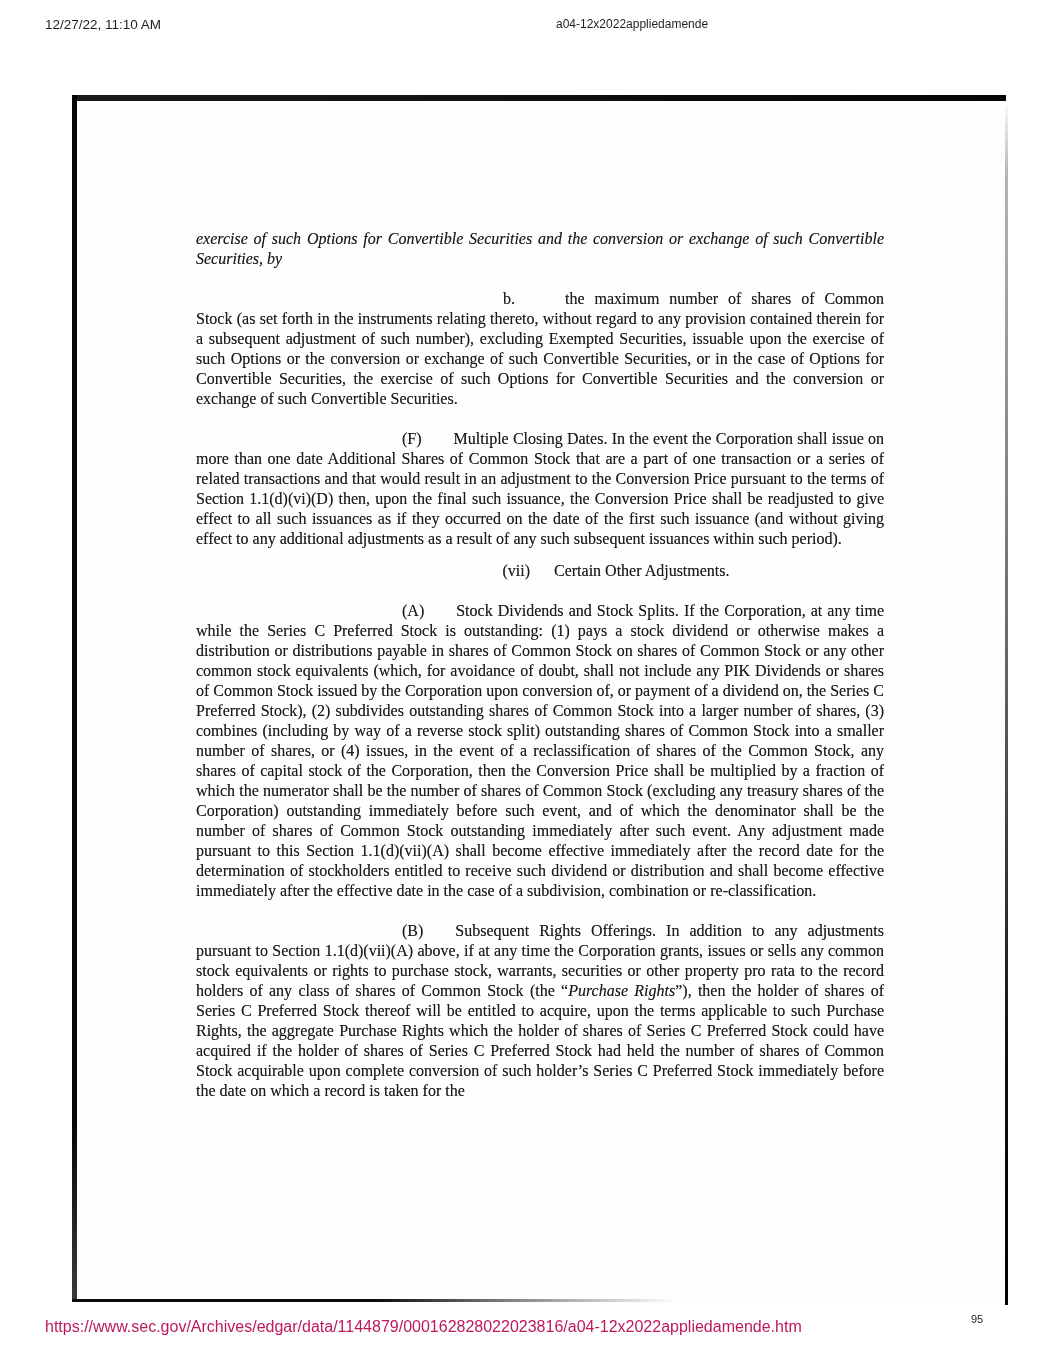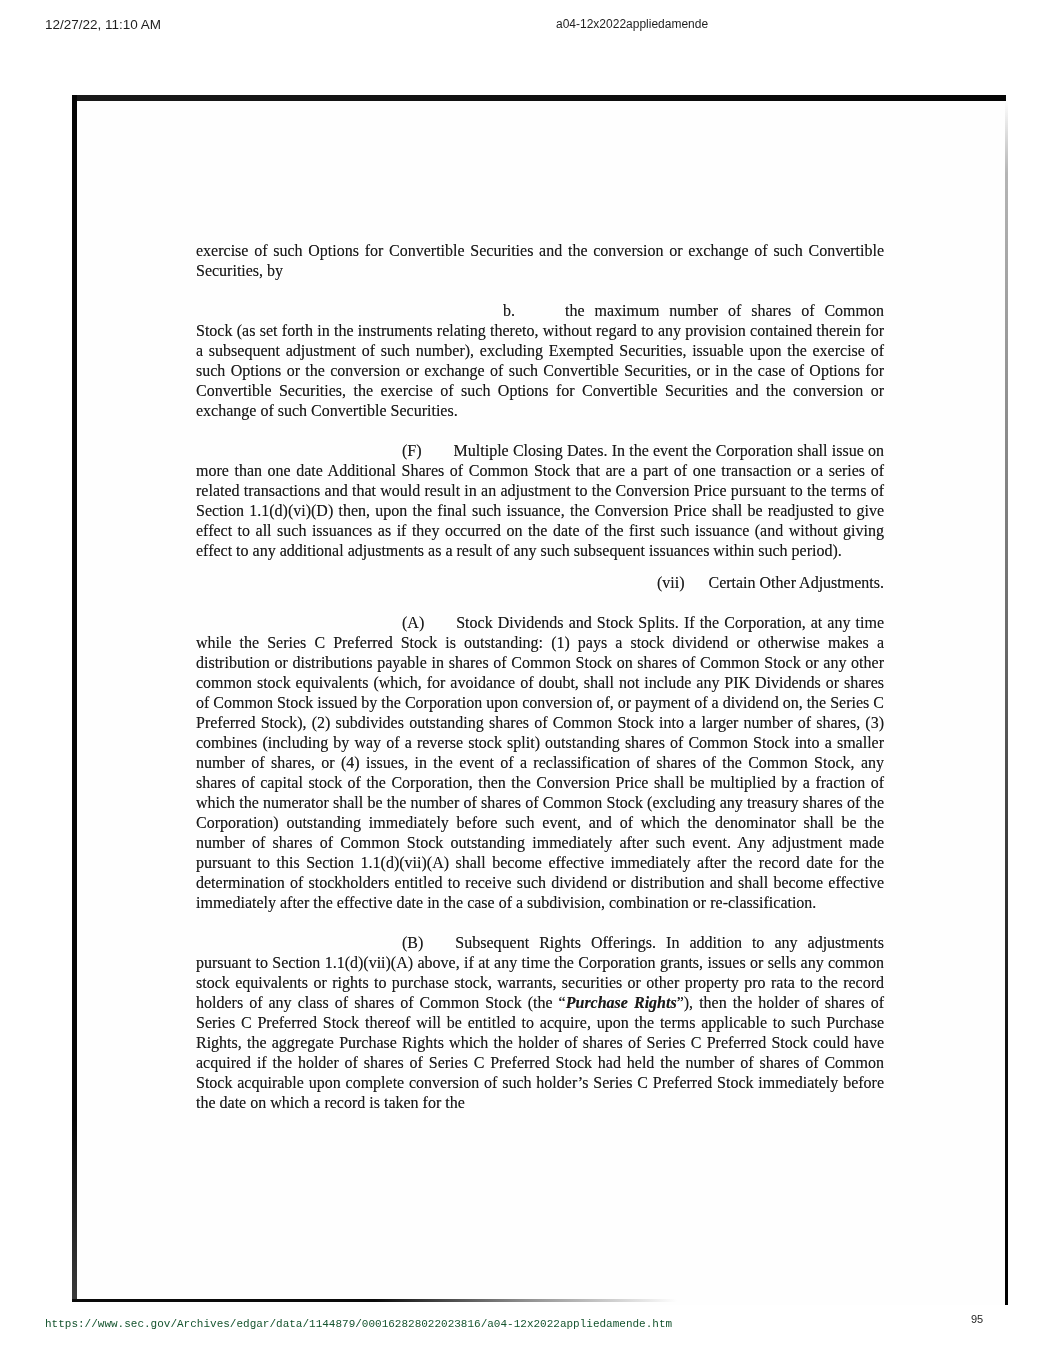--- a/index.html
+++ b/index.html
@@ -3,45 +3,45 @@
 <meta charset="utf-8">
 <style>
   html,body{margin:0;padding:0;background:#ffffff;}
   body{width:1055px;height:1365px;overflow:hidden;}
   .viewport{position:relative;width:1055px;height:1365px;background:#ffffff;
             font-family:"Liberation Sans", sans-serif;}
 
   
   .print-datetime{position:absolute;left:45px;top:17px;font-size:13.5px;color:#1f1f1f;white-space:nowrap;}
   .print-doc-title{position:absolute;left:524px;top:17px;font-size:12px;color:#1f1f1f;white-space:nowrap;margin-left:32px;}
-  .print-url{position:absolute;left:45px;top:1318px;font-size:11px;color:#14532d;white-space:nowrap;font-family:Liberation Mono, monospace;}
+  .print-url{position:absolute;left:45px;top:1318px;font-size:16px;color:#be185d;white-space:nowrap;}
   .print-pagenum{position:absolute;left:971px;top:1313px;font-size:11px;color:#1f1f1f;}
 
   
   .scan-page{position:absolute;left:72px;top:95px;width:936px;height:1210px;background:#fefefe;}
   .edge{position:absolute;}
   .edge-top{top:0;left:0;right:2px;height:6px;background:linear-gradient(to right,#1a1a1a,#050505);}
   .edge-left{top:0;left:0;width:5px;bottom:6px;background:linear-gradient(to bottom,#050505 85%,#3a3a3a);}
   .edge-right{top:6px;right:0;width:3px;bottom:0;
               background:linear-gradient(to bottom,rgba(170,170,170,.0),#b5b5b5 6%,#6a6a6a 45%,#111 78%,#000);}
   .edge-bottom{left:0;bottom:3px;height:3px;width:630px;
                background:linear-gradient(to right,#0a0a0a 48%,#8f8f8f 72%,rgba(255,255,255,0) 96%);}
 
   
   .content{position:absolute;left:124px;top:130px;width:688px;
            font-family:"Liberation Serif","DejaVu Serif",serif;
            font-size:16px;line-height:20px;color:#1b1b1b;
            text-align:justify;
            text-shadow:0 0 .6px rgba(27,27,27,.55);}
   .content p{margin:20px 0 0 0;}
-  .content p:first-child{margin-top:16px;}
-  .content p.heading{text-align:right;margin-top:12px;}
+  .content p:first-child{margin-top:4px;font-style:italic;}
+  .content p.heading{text-align:center;margin-top:12px;}
   .tabgap{display:inline-block;}
   .u{text-underline-offset:2px;}
-  .bi{font-weight:bold;font-style:italic;}
+  .bi{font-weight:normal;font-style:italic;}
 </style>
 </head>
 <body>
 
 <div class="viewport">
 
   <div>
     <span class="print-datetime">12/27/22, 11:10 AM</span>
     <span class="print-doc-title">a04-12x2022appliedamende</span>
   </div>

